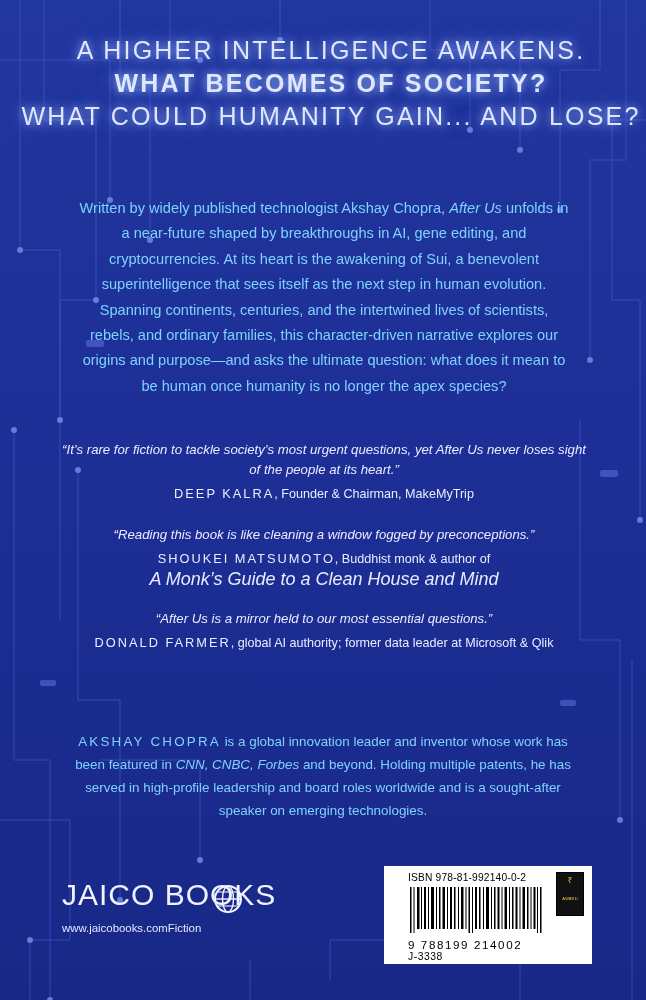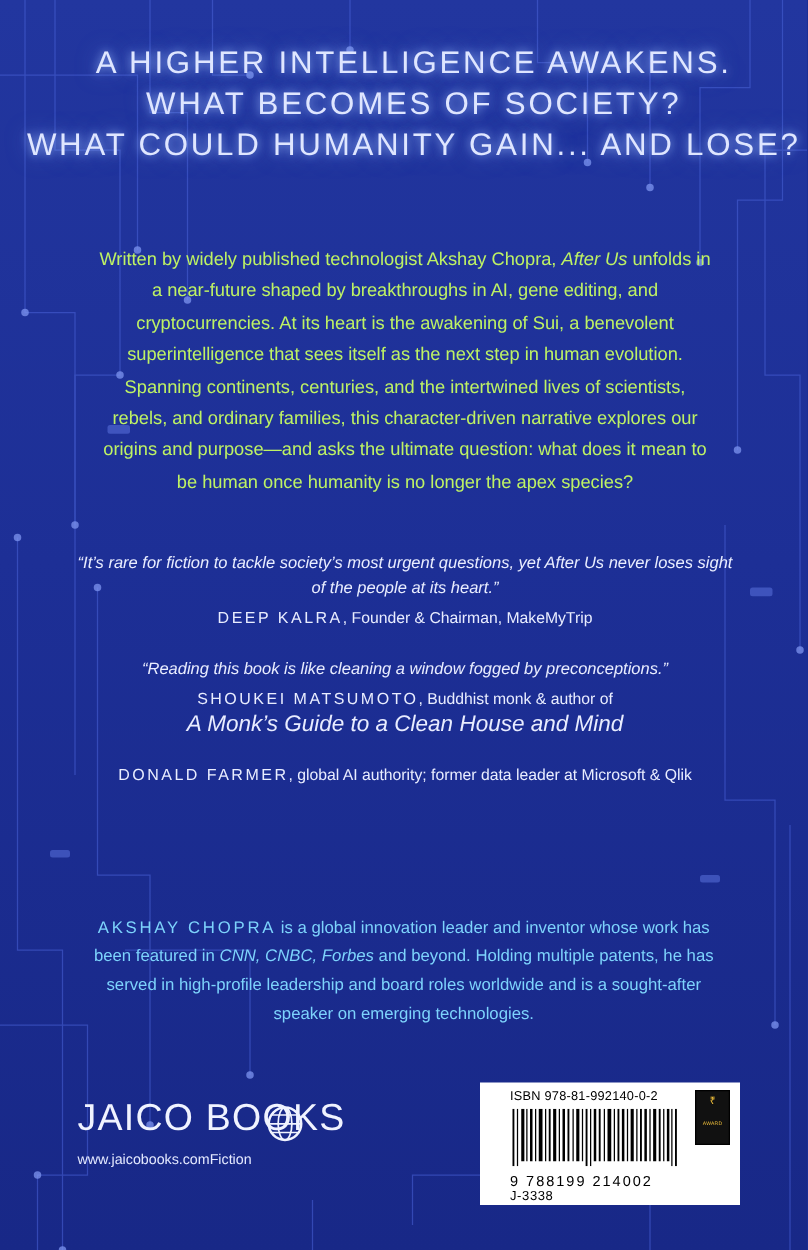--- a/index.html
+++ b/index.html
@@ -34,32 +34,32 @@
     font-weight: 400;
   }
   .headline .line {
     display: block;
     font-size: 25px;
     line-height: 33px;
     white-space: nowrap;
     margin-left: 16px;
   }
   .headline .line.l1 { font-size: 25px; }
-  .headline .line.l2 { font-size: 25px; }
+  .headline .line.l2 { font-size: 25px; font-weight: bold; }
   .headline .line.l3 { font-size: 25px; }
 
   .blurb {
     position: absolute;
     top: 196px;
     left: 78px;
     width: 492px;
     font-size: 14.6px;
     line-height: 25.4px;
     text-align: center;
-    color: #bef264;
+    color: #7dd3fc;
   }
   .blurb i { font-style: italic; }
 
   .quotes {
     position: absolute;
     top: 440px;
     left: 60px;
     width: 528px;
     text-align: center;
   }
@@ -275,20 +275,23 @@
       <div class="quote-text">
         <span>“Reading this book is like cleaning a window fogged by preconceptions.”</span>
       </div>
       <div class="quote-attr">
         <span class="name">SHOUKEI MATSUMOTO</span><span>, Buddhist monk &amp; author of</span>
       </div>
       <div class="quote-sub">A Monk’s Guide to a Clean House and Mind</div>
     </div>
 
     <div class="quote-block">
+      <div class="quote-text">
+        <span>“</span><i>After Us</i><span> is a mirror held to our most essential questions.”</span>
+      </div>
       <div class="quote-attr">
         <span class="name">DONALD FARMER</span><span>, global AI authority; former data leader at Microsoft &amp; Qlik</span>
       </div>
     </div>
 
   </div>
 
   <div class="author-bio">
     <span class="aname">AKSHAY CHOPRA</span><span> is a global innovation leader and inventor whose work has been featured in </span><i>CNN, CNBC, Forbes</i><span> and beyond. Holding multiple patents, he has served in high-profile leadership and board roles worldwide and is a sought-after speaker on emerging technologies.</span>
   </div>

